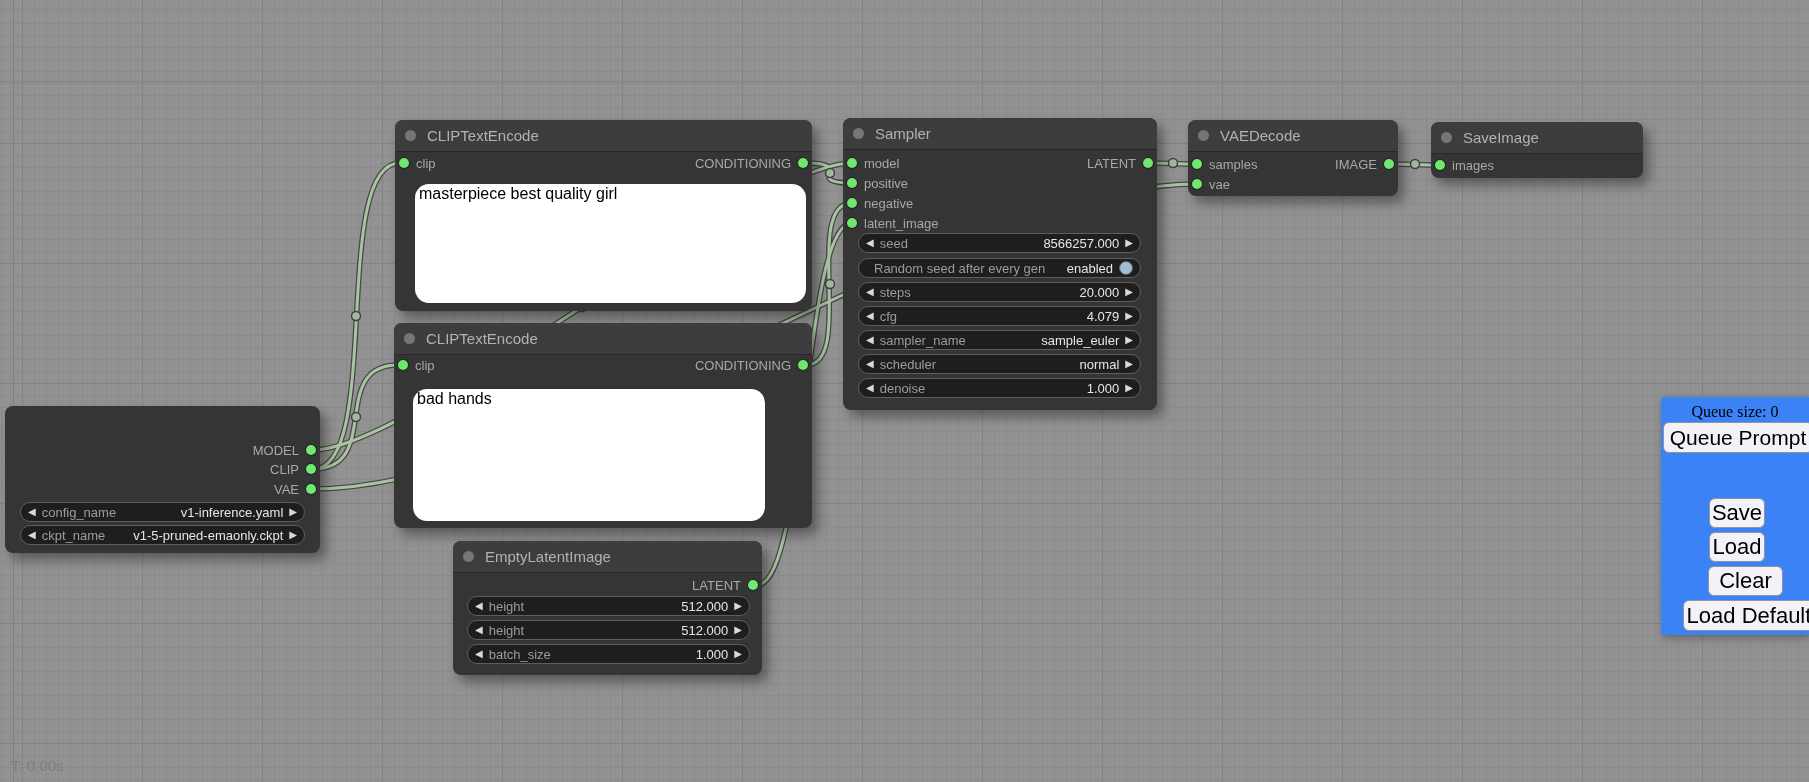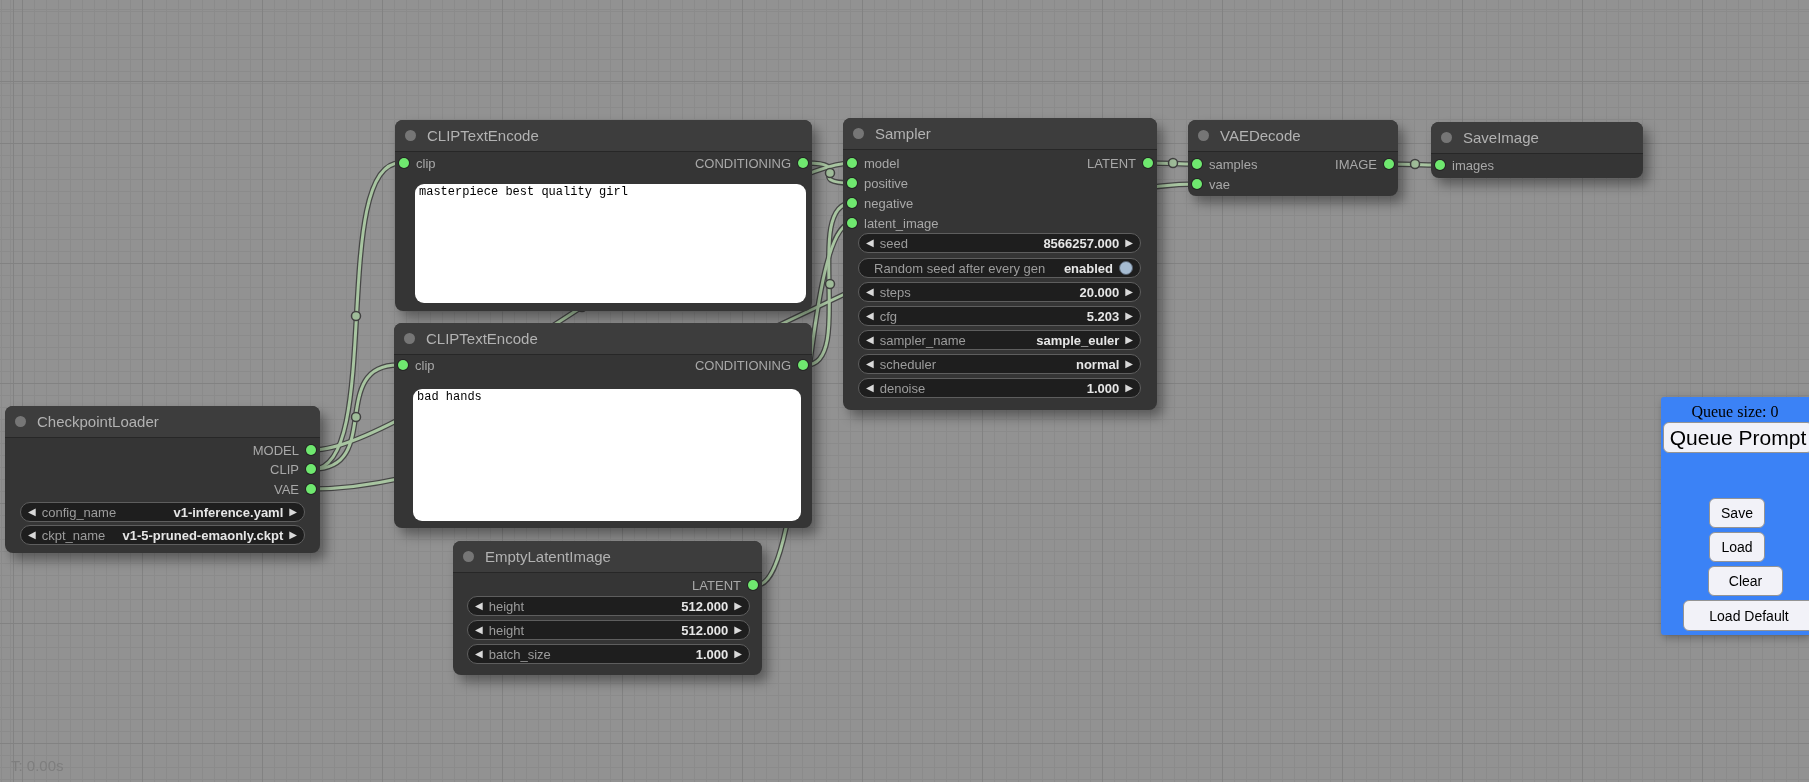--- a/index.html
+++ b/index.html
@@ -35,40 +35,40 @@
   .sdot{width:10px;height:10px;border-radius:50%;background:#6fe86f;box-shadow:0 0 0 1px rgba(20,20,20,.5);flex:0 0 auto;}
   .slot.in .sdot{margin-right:7px;}
   .slot.out .sdot{margin-left:7px;}
   .widget{
     position:absolute;height:20px;background:#1e1e1e;border:1px solid #5e5e5e;
     border-radius:11px;display:flex;align-items:center;font-size:13px;
     padding:0 7px;box-sizing:border-box;
   }
   .arr{color:#d9d9d9;font-size:10px;line-height:1;flex:0 0 auto;}
   .wl{color:#9c9c9c;margin:0 6px;white-space:nowrap;}
-  .wv{color:#e6e6e6;margin-left:auto;margin-right:6px;white-space:nowrap;font-weight:bold;}
+  .wv{color:#e6e6e6;margin-left:auto;margin-right:6px;white-space:nowrap;}
   .togglewidget .wl{margin-left:8px;}
   .toggledot{width:14px;height:14px;border-radius:50%;background:#a6bcd2;border:1px solid #55606e;box-sizing:border-box;flex:0 0 auto;}
   .prompt-area{
-    position:absolute;background:#ffffff;color:#000;border:0;border-radius:9px;
-    font-family:Liberation Mono, monospace;font-size:12px;
+    position:absolute;background:#ffffff;color:#000;border:0;border-radius:14px;
+    font-family:Liberation Sans, sans-serif;font-size:16px;
     padding:1px 4px;resize:none;overflow:hidden;box-sizing:border-box;
   }
   .menu{
     position:absolute;left:1661px;top:397px;width:148px;height:238px;
     background:#3b82f6;z-index:3;border-radius:3px 0 0 3px;
     box-shadow:2px 3px 8px rgba(0,0,0,.3);
   }
   .qsize{
     position:absolute;top:6px;left:0;width:100%;text-align:center;
     font-family:"Liberation Serif","DejaVu Serif",serif;font-size:16px;color:#000;
   }
   .mbtn{
     position:absolute;background:#f2f2f8;border:1px solid #949494;border-radius:6px;
-    color:#000;font-size:14px;display:flex;align-items:center;justify-content:center;
+    color:#000;font-size:22px;display:flex;align-items:center;justify-content:center;
     box-sizing:border-box;font-family:"Liberation Sans","DejaVu Sans",sans-serif;
   }
   .qprompt{left:2px;top:25px;width:150px;height:31px;font-size:21px;}
   .bsave {left:48px;top:101px;width:56px;height:30px;}
   .bload {left:48px;top:135px;width:56px;height:30px;}
   .bclear{left:47px;top:169px;width:75px;height:30px;}
   .bloaddef{left:22px;top:203px;width:132px;height:31px;}
   .timer{position:absolute;left:11px;top:757px;font-size:15px;color:#7e7e7e;z-index:2;}
 </style>
 </head>
@@ -104,24 +104,20 @@
     <circle class="middot" cx="756" cy="336" r="4.5"></circle>
     <circle class="middot" cx="830" cy="173" r="4.5"></circle>
     <circle class="middot" cx="830" cy="284" r="4.5"></circle>
     <circle class="middot" cx="805" cy="404" r="4.5"></circle>
     <circle class="middot" cx="1173" cy="163" r="4.5"></circle>
     <circle class="middot" cx="1415" cy="164" r="4.5"></circle>
   </g>
 </svg>
 
 <div class="node" style="left:5px;top:406px;width:315px;height:147px">
-  <div class="ntitle">
-    <span class="tdot"></span>
-    <span>CheckpointLoader</span>
-  </div>
   <div class="slot out" style="top:34px">
     <span>MODEL</span>
     <span class="sdot"></span>
   </div>
   <div class="slot out" style="top:53px">
     <span>CLIP</span>
     <span class="sdot"></span>
   </div>
   <div class="slot out" style="top:73px">
     <span>VAE</span>
@@ -163,21 +159,21 @@
     <span>CLIPTextEncode</span>
   </div>
   <div class="slot in" style="top:32px">
     <span class="sdot"></span>
     <span>clip</span>
   </div>
   <div class="slot out" style="top:32px">
     <span>CONDITIONING</span>
     <span class="sdot"></span>
   </div>
-  <textarea class="prompt-area" style="left: 19px; top: 66px; width: 388px; height: 132px;">bad hands</textarea>
+  <textarea class="prompt-area" style="left: 19px; top: 66px; width: 352px; height: 132px;">bad hands</textarea>
 </div>
 
 <div class="node" style="left:453px;top:541px;width:309px;height:134px">
   <div class="ntitle">
     <span class="tdot"></span>
     <span>EmptyLatentImage</span>
   </div>
   <div class="slot out" style="top:34px">
     <span>LATENT</span>
     <span class="sdot"></span>
@@ -240,21 +236,21 @@
   </div>
   <div class="widget" style="top:164px;left:15px;right:16px">
     <span class="arr">◀</span>
     <span class="wl">steps</span>
     <span class="wv">20.000</span>
     <span class="arr">▶</span>
   </div>
   <div class="widget" style="top:188px;left:15px;right:16px">
     <span class="arr">◀</span>
     <span class="wl">cfg</span>
-    <span class="wv">5.203</span>
+    <span class="wv">4.079</span>
     <span class="arr">▶</span>
   </div>
   <div class="widget" style="top:212px;left:15px;right:16px">
     <span class="arr">◀</span>
     <span class="wl">sampler_name</span>
     <span class="wv">sample_euler</span>
     <span class="arr">▶</span>
   </div>
   <div class="widget" style="top:236px;left:15px;right:16px">
     <span class="arr">◀</span>

